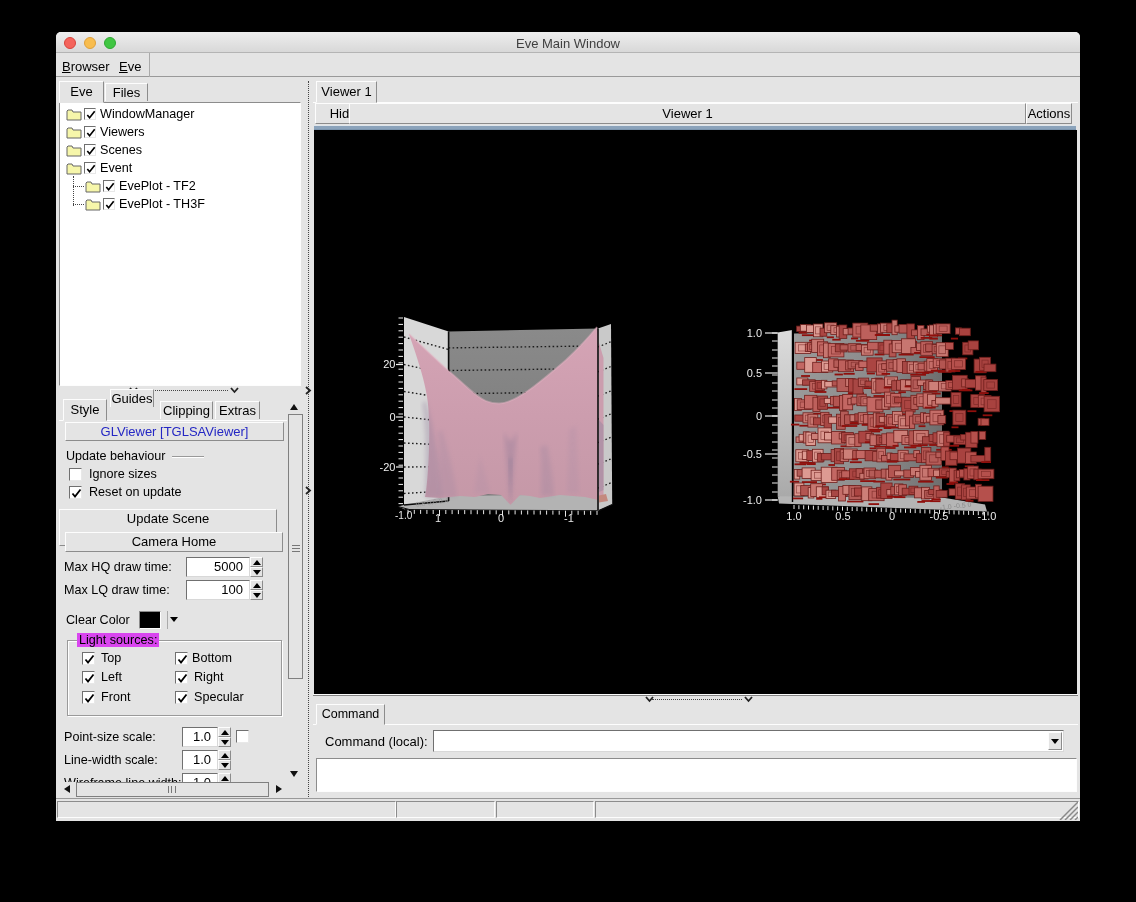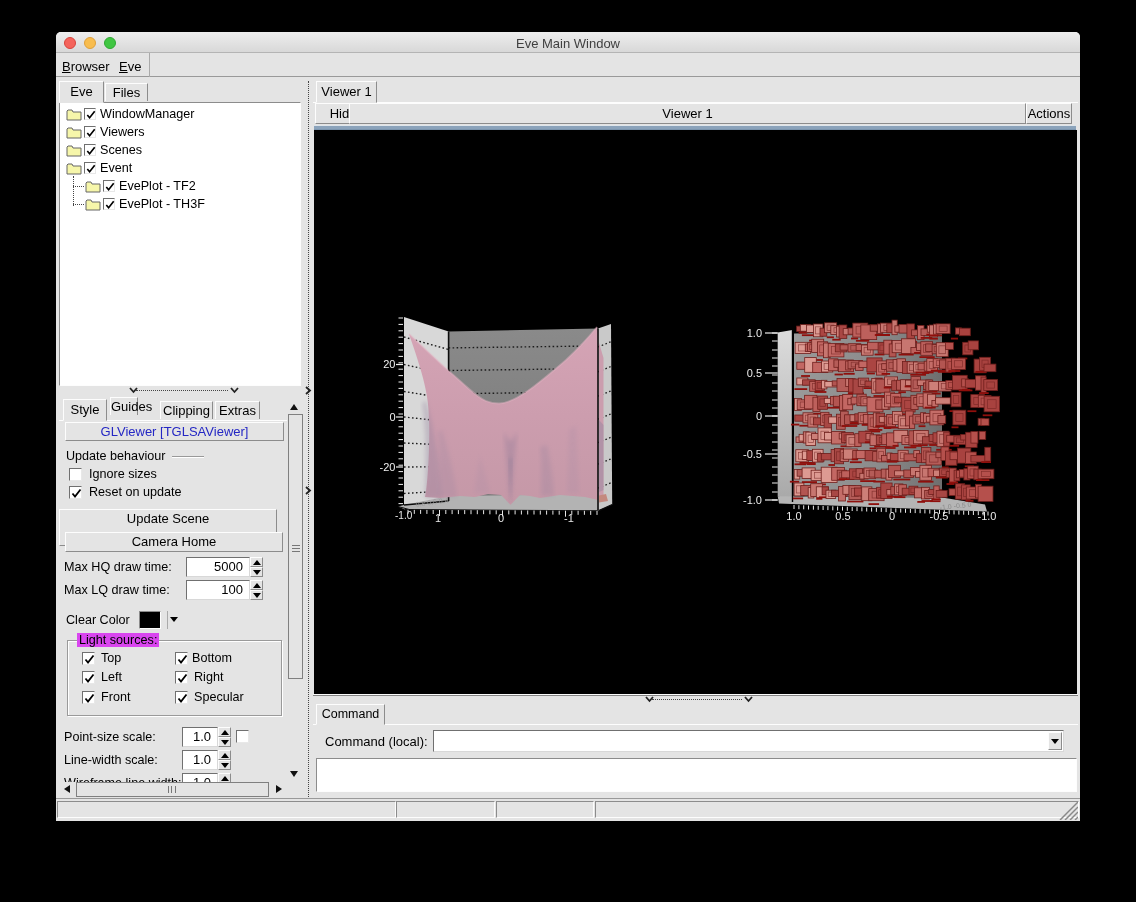--- a/index.html
+++ b/index.html
@@ -114,21 +114,21 @@
 <div class="abs lbl" style="left:119px;top:197px">EvePlot - TH3F</div>
 <div class="abs dotV" style="left:73px;top:176px;height:30px"></div>
 <div class="abs dotH" style="left:136px;top:390px;width:92px"></div>
 <svg class="abs" style="left:129px;top:386px" width="9" height="8">
     <path d="M1 2 L4.5 6 L8 2" stroke="#222" stroke-width="1.8" fill="none"></path>
   </svg>
 <svg class="abs" style="left:230px;top:386px" width="9" height="8">
     <path d="M1 2 L4.5 6 L8 2" stroke="#222" stroke-width="1.8" fill="none"></path>
   </svg>
 <div class="abs tab" style="left:63px;top:399px;width:44px;height:22px;line-height:20px;z-index:3;border-bottom:1px solid #e4e4e4">Style</div>
-<div class="abs tab" style="left:110px;top:397px;width:28px;height:18px;line-height:17px">Guides</div>
+<div class="abs tab" style="left:110px;top:389px;width:44px;height:18px;line-height:17px">Guides</div>
 <div class="abs tab" style="left:160px;top:401px;width:53px;height:18px;line-height:17px">Clipping</div>
 <div class="abs tab" style="left:215px;top:401px;width:45px;height:18px;line-height:17px">Extras</div>
 <div style="position:absolute;left:59px;top:420px;width:228px;height:1px;background:#fdfdfd"></div>
 <div class="abs btn" style="left:65px;top:422px;width:219px;height:19px;line-height:17px;color:#2427c4">GLViewer [TGLSAViewer]</div>
 <div class="abs lbl" style="left:66px;top:449px">Update behaviour</div>
 <div class="abs" style="left:172px;top:456px;width:32px;height:2px;border-top:1px solid #999;border-bottom:1px solid #fff"></div>
 <div class="abs cb" style="left:69px;top:468px;width:13px;height:13px"></div>
 <div class="abs lbl" style="left:89px;top:467px">Ignore sizes</div>
 <div class="abs cb" style="left:69px;top:486px;width:13px;height:13px">
     <svg width="13" height="13" viewBox="0 0 13 13">

